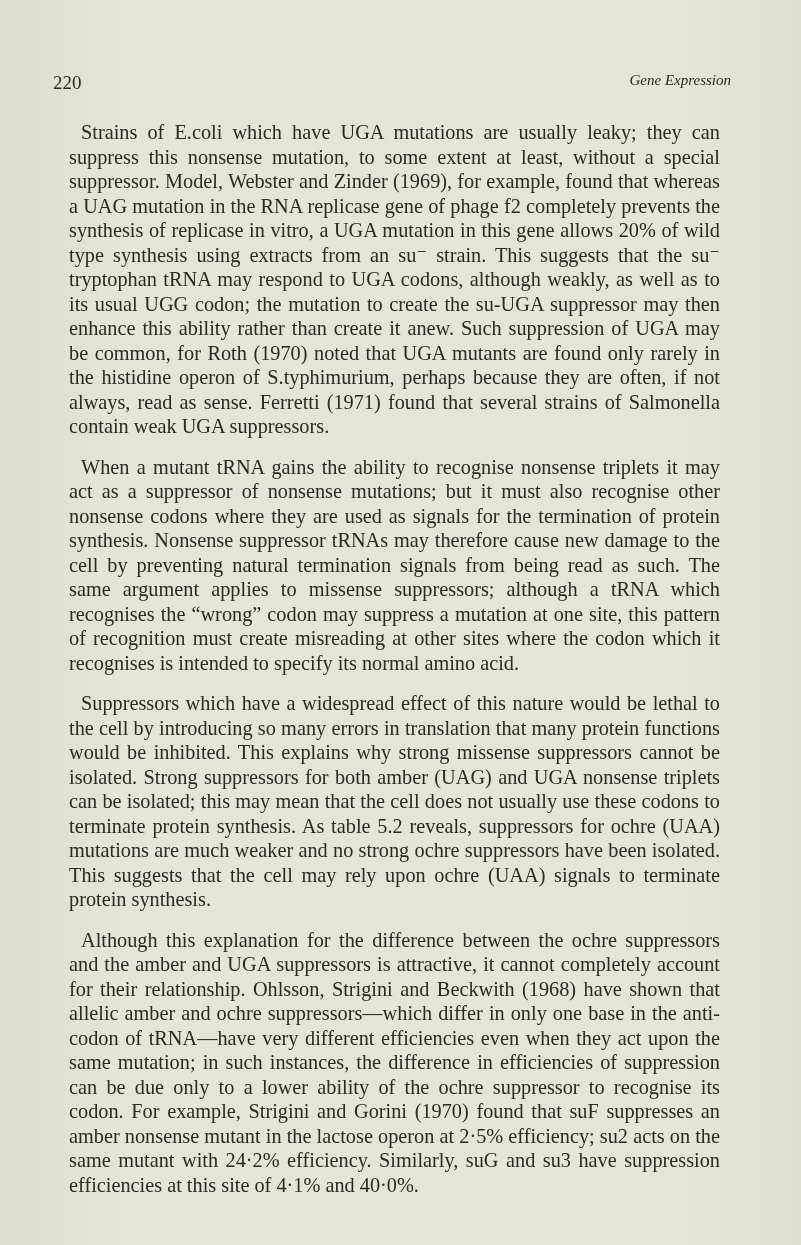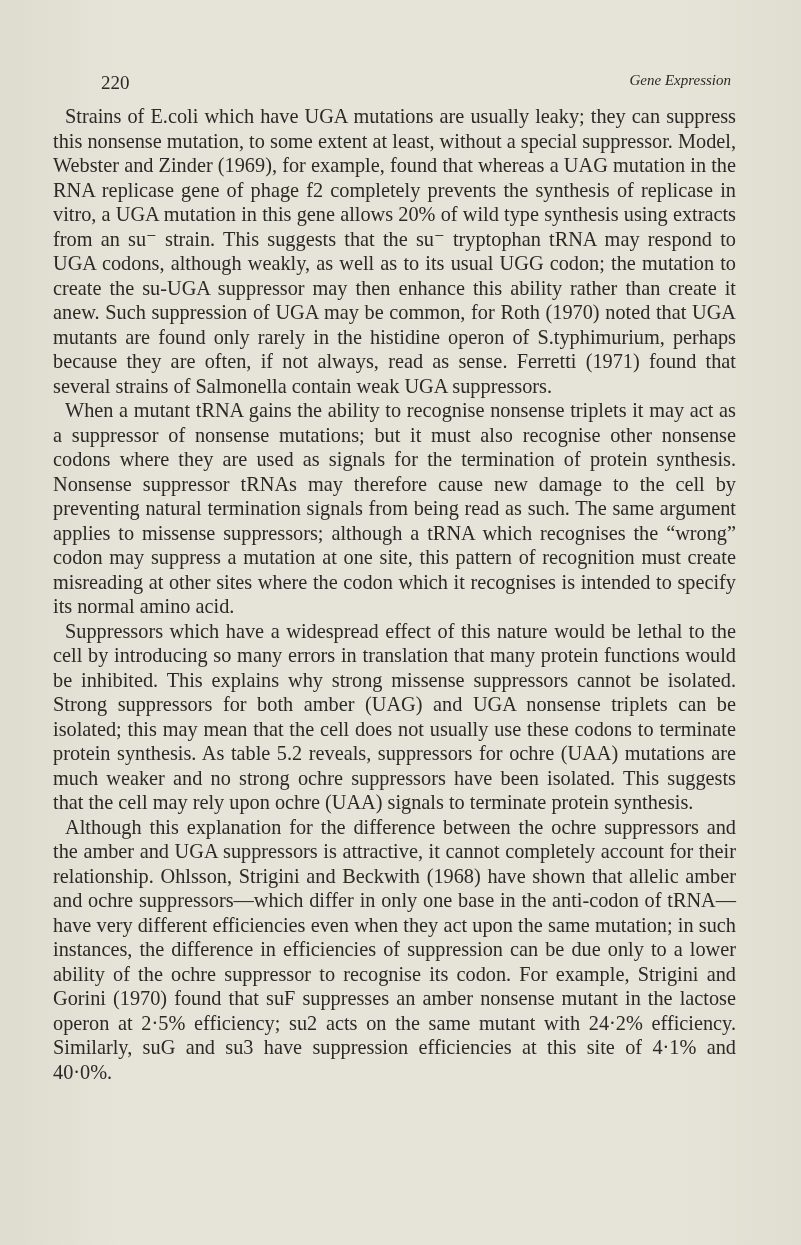--- a/index.html
+++ b/index.html
@@ -5,27 +5,27 @@
   html, body { margin: 0; padding: 0; }
   body {
     width: 801px; height: 1245px;
     background: #e4e1d5;
     color: #2a2a26;
     font-family: "Liberation Serif", "DejaVu Serif", serif;
     position: relative;
     overflow: hidden;
   }
   .page { position: absolute; left: 0; top: 0; width: 801px; height: 1245px; background: linear-gradient(90deg,#dedbcf 0%,#e6e3d8 15%,#e6e3d8 85%,#e0ddd1 100%); }
-  .header { position: absolute; top: 72px; left: 53px; width: 425px; height: 24px; font-size: 19px; margin-left: 48px; }
+  .header { position: absolute; top: 72px; left: 53px; width: 425px; height: 24px; font-size: 19px; }
   .header .num { position: absolute; left: 0; top: 0; }
   .text {
     position: absolute; left: 53px; top: 104px; width: 425px;
     font-size: 20.3px; line-height: 24.5px; text-align: justify;
   }
-  .text p { margin: 0; text-indent: 12px; }
+  .text p { margin: 16px; text-indent: 12px; }
   .text .heading { font-style: italic; margin: 14px 0 0 0; text-indent: 0; }
   .col { width: 683px; }
 </style>
 </head>
 <body>
 
 <div class="page">
   <div class="header">
     <span class="num">220</span>
   </div>

